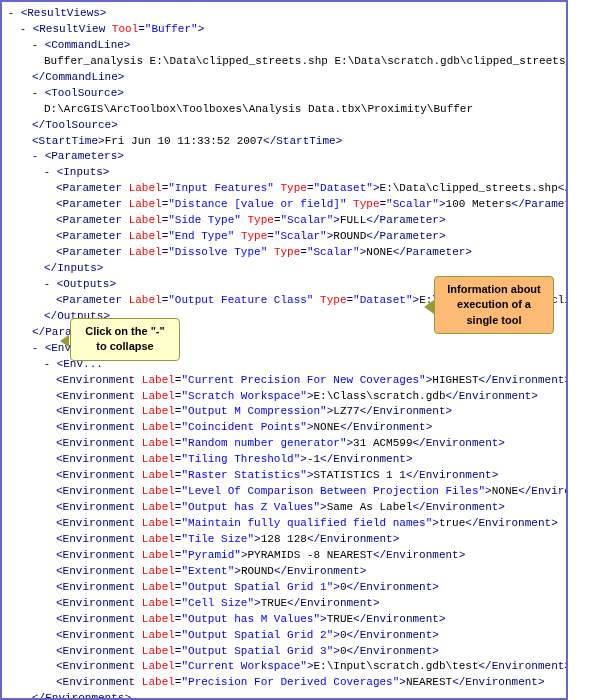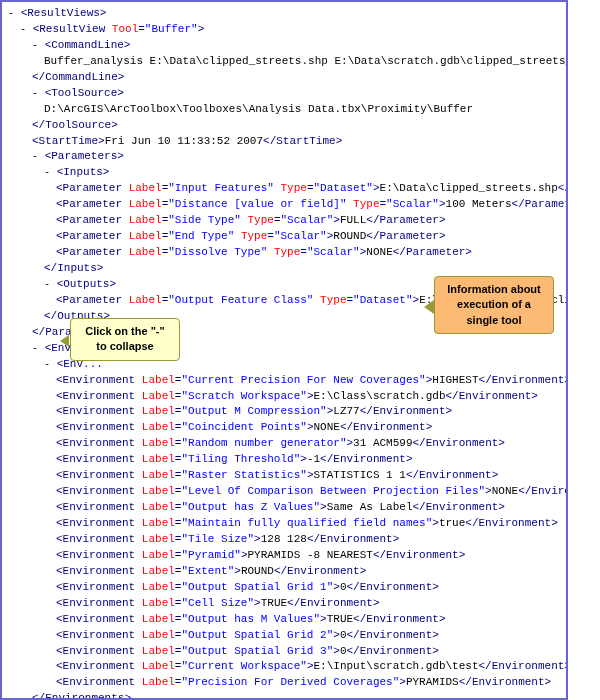--- a/index.html
+++ b/index.html
@@ -220,21 +220,21 @@
       <span class="line indent4">
         <span class="tag">&lt;Environment </span><span class="attr-name">Label</span><span class="tag">=</span><span class="attr-val">"Output Spatial Grid 2"</span><span class="tag">&gt;</span><span class="text-content">0</span><span class="tag">&lt;/Environment&gt;</span>
       </span>
       <span class="line indent4">
         <span class="tag">&lt;Environment </span><span class="attr-name">Label</span><span class="tag">=</span><span class="attr-val">"Output Spatial Grid 3"</span><span class="tag">&gt;</span><span class="text-content">0</span><span class="tag">&lt;/Environment&gt;</span>
       </span>
       <span class="line indent4">
         <span class="tag">&lt;Environment </span><span class="attr-name">Label</span><span class="tag">=</span><span class="attr-val">"Current Workspace"</span><span class="tag">&gt;</span><span class="text-content">E:\Input\scratch.gdb\test</span><span class="tag">&lt;/Environment&gt;</span>
       </span>
       <span class="line indent4">
-        <span class="tag">&lt;Environment </span><span class="attr-name">Label</span><span class="tag">=</span><span class="attr-val">"Precision For Derived Coverages"</span><span class="tag">&gt;</span><span class="text-content">PYRAMIDS</span><span class="tag">&lt;/Environment&gt;</span>
+        <span class="tag">&lt;Environment </span><span class="attr-name">Label</span><span class="tag">=</span><span class="attr-val">"Precision For Derived Coverages"</span><span class="tag">&gt;</span><span class="text-content">NEAREST</span><span class="tag">&lt;/Environment&gt;</span>
       </span>
       <span class="line indent2">
         <span class="tag">&lt;/Environments&gt;</span>
       </span>
 
     </div>
 
     <div class="callout-box" style="top: 274px; left: 432px;">
       <span>Information about execution of a single tool</span>
     </div>

